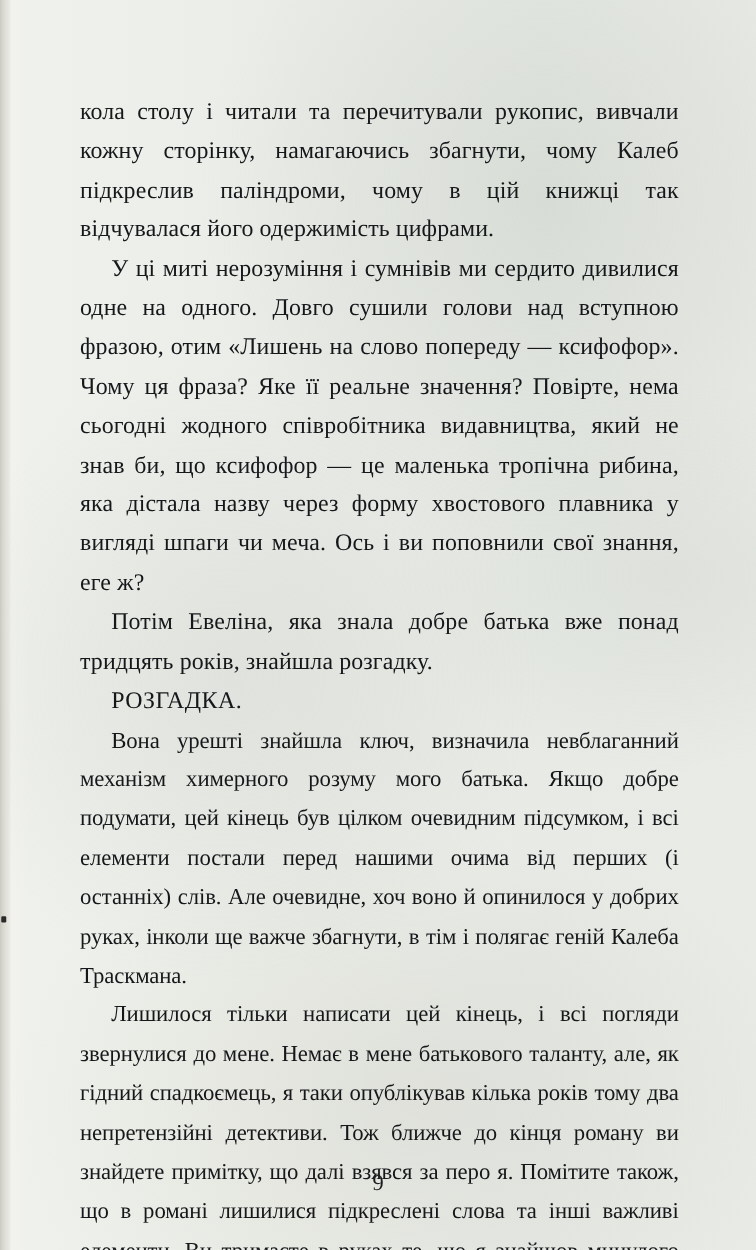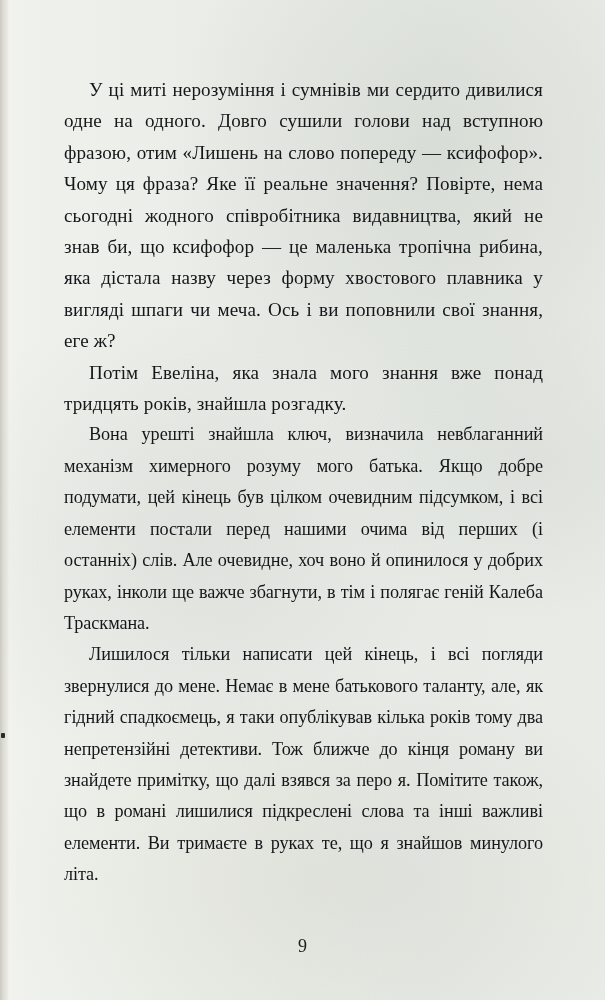--- a/index.html
+++ b/index.html
@@ -116,25 +116,27 @@
 </head>
 <body>
 
 <div class="page">
 
   <div class="scan-edge"></div>
   <div class="scan-edge-speck"></div>
 
   <div class="textblock">
 
+    <p class="para serif noindent">кола столу і читали та перечитували рукопис, вивчали кожну сторінку, намагаючись збагнути, чому Калеб підкреслив паліндроми, чому в цій книжці так відчувалася його одержимість цифрами.</p>
 
     <p class="para serif">У ці миті нерозуміння і сумнівів ми сердито дивилися одне на одного. Довго сушили голови над вступною фразою, отим «Лишень на слово попереду — ксифофор». Чому ця фраза? Яке її реальне значення? Повірте, нема сьогодні жодного співробітника видавництва, який не знав би, що ксифофор — це маленька тропічна рибина, яка дістала назву через форму хвостового плавника у вигляді шпаги чи меча. Ось і ви поповнили свої знання, еге ж?</p>
 
-    <p class="para serif">Потім Евеліна, яка знала мого знання вже понад тридцять років, знайшла розгадку.</p>
+    <p class="para serif">Потім Евеліна, яка знала добре батька вже понад тридцять років, знайшла розгадку.</p>
 
+    <p class="para serif heading">РОЗГАДКА.</p>
 
     <p class="para sans">Вона урешті знайшла ключ, визначила невблаганний механізм химерного розуму мого батька. Якщо добре подумати, цей кінець був цілком очевидним підсумком, і всі елементи постали перед нашими очима від перших (і останніх) слів. Але очевидне, хоч воно й опинилося у добрих руках, інколи ще важче збагнути, в тім і полягає геній Калеба Траскмана.</p>
 
     <p class="para sans">Лишилося тільки написати цей кінець, і всі погляди звернулися до мене. Немає в мене батькового таланту, але, як гідний спадкоємець, я таки опублікував кілька років тому два непретензійні детективи. Тож ближче до кінця роману ви знайдете примітку, що далі взявся за перо я. Помітите також, що в романі лишилися підкреслені слова та інші важливі елементи. Ви тримаєте в руках те, що я знайшов минулого літа.</p>
 
   </div>
 
   <div class="folio">9</div>
 
 </div>

